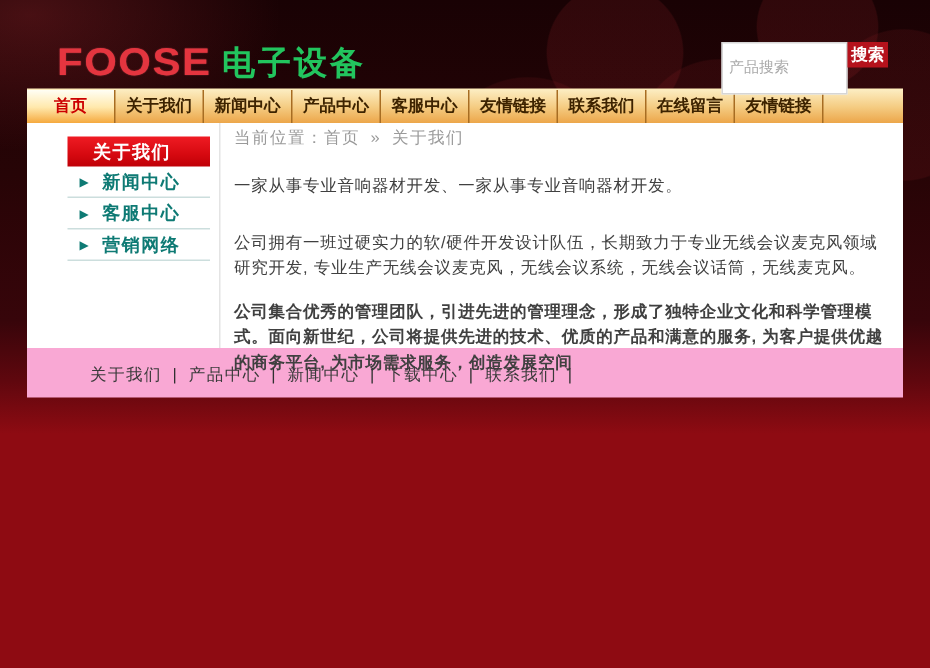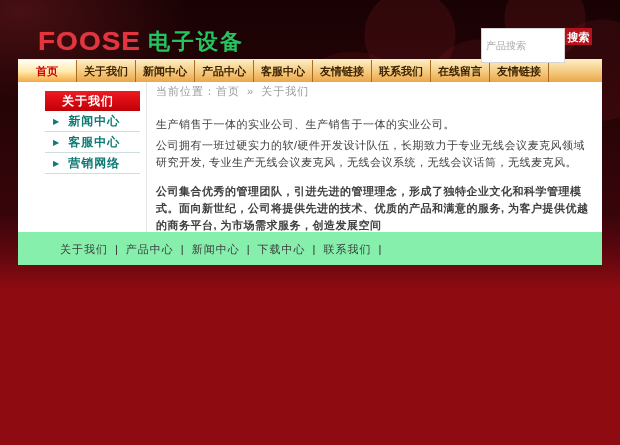--- a/index.html
+++ b/index.html
@@ -78,26 +78,26 @@
     cursor:pointer; display:flex; align-items:center;
   }
   .side-arrow { font-size:8px; margin-right:8px; color:#0e7a74; }
 
   .main { flex:1; padding:2px 12px 0 9px; }
   .crumb { font-size:11px; color:#9a9a9a; letter-spacing:1px; }
   .crumb .sep { margin:0 3px; }
   .crumb .home { cursor:pointer; }
   .main p { font-size:11px; color:#404040; line-height:17px; letter-spacing:.5px; }
   .p1 { margin-top:17px; }
-  .p2 { margin-top:4px; }
+  .p2 { margin-top:21px; }
   .p3 { margin-top:12px;font-weight:bold; }
 
   
   .ftr {
-    background:#86efac; height:33px; padding:10px 0 0 42px;
+    background:#f9a8d4; height:33px; padding:10px 0 0 42px;
     font-size:11px; color:#3a3a3a; letter-spacing:1px;
   }
   .ftr .flink { cursor:pointer; }
   .ftr .fsep { margin:0 7px; color:#303030; }
 </style>
 </head>
 <body>
 
 <div class="bg-base"></div>
 <div class="bg-bokeh"></div>
@@ -145,21 +145,21 @@
         <span>营销网络</span>
       </div>
     </div>
 
     <div class="main">
       <div class="crumb">
         <span>当前位置：</span><span class="home">首页</span>
         <span class="sep">»</span>
         <span>关于我们</span>
       </div>
-      <p class="p1">生产销售于一体的实业公司、生产销售于一体的实业公司。</p>
+      <p class="p1">一家从事专业音响器材开发、一家从事专业音响器材开发。</p>
       <p class="p2">公司拥有一班过硬实力的软/硬件开发设计队伍，长期致力于专业无线会议麦克风领域研究开发, 专业生产无线会议麦克风，无线会议系统，无线会议话筒，无线麦克风。</p>
       <p class="p3">公司集合优秀的管理团队，引进先进的管理理念，形成了独特企业文化和科学管理模式。面向新世纪，公司将提供先进的技术、优质的产品和满意的服务, 为客户提供优越的商务平台, 为市场需求服务，创造发展空间</p>
     </div>
 
   </div>
 
   <div class="ftr">
     <span class="flink">关于我们</span><span class="fsep">|</span><span class="flink">产品中心</span><span class="fsep">|</span><span class="flink">新闻中心</span><span class="fsep">|</span><span class="flink">下载中心</span><span class="fsep">|</span><span class="flink">联系我们</span><span class="fsep">|</span>
   </div>
 

